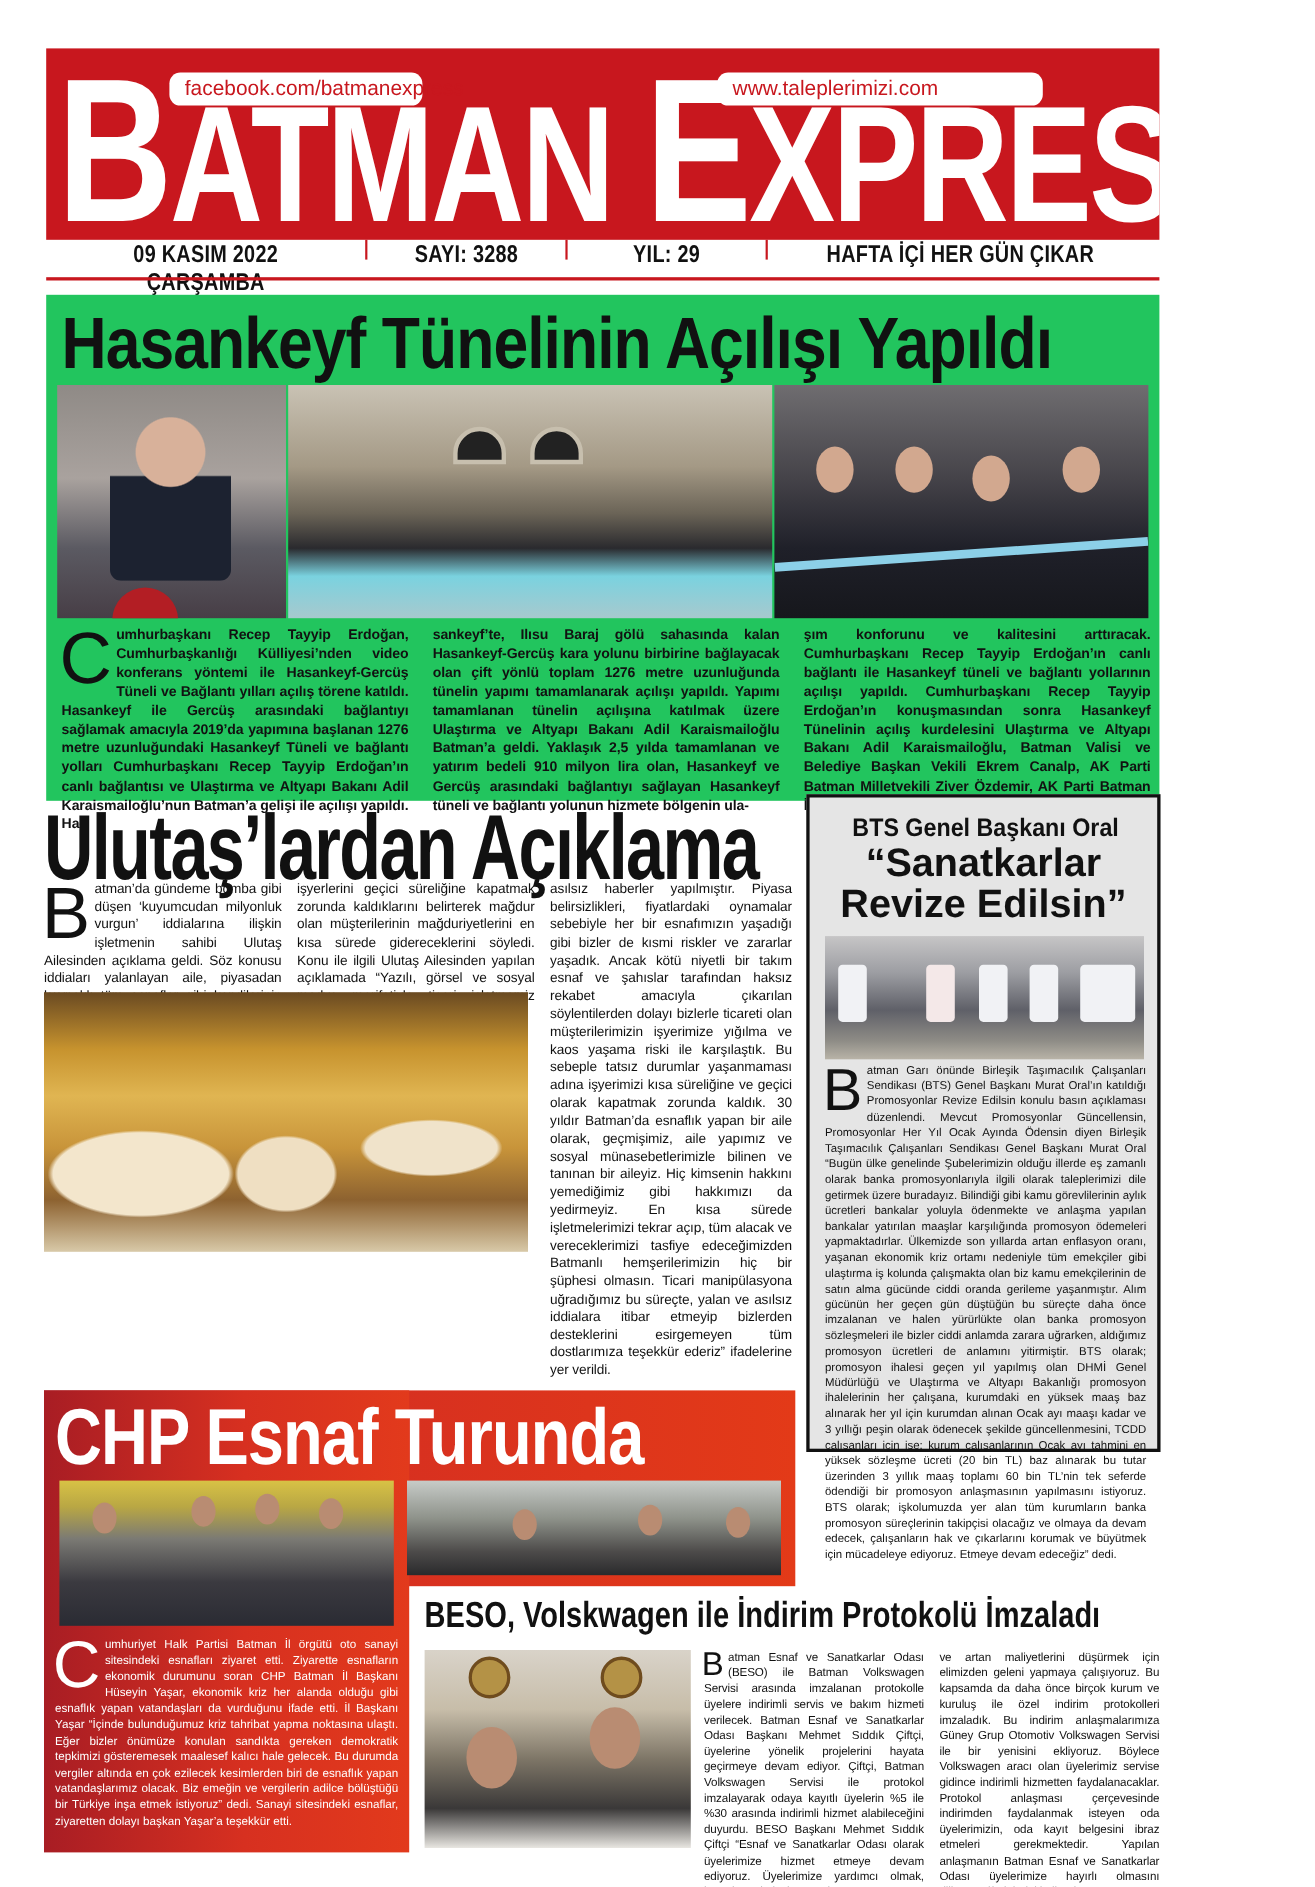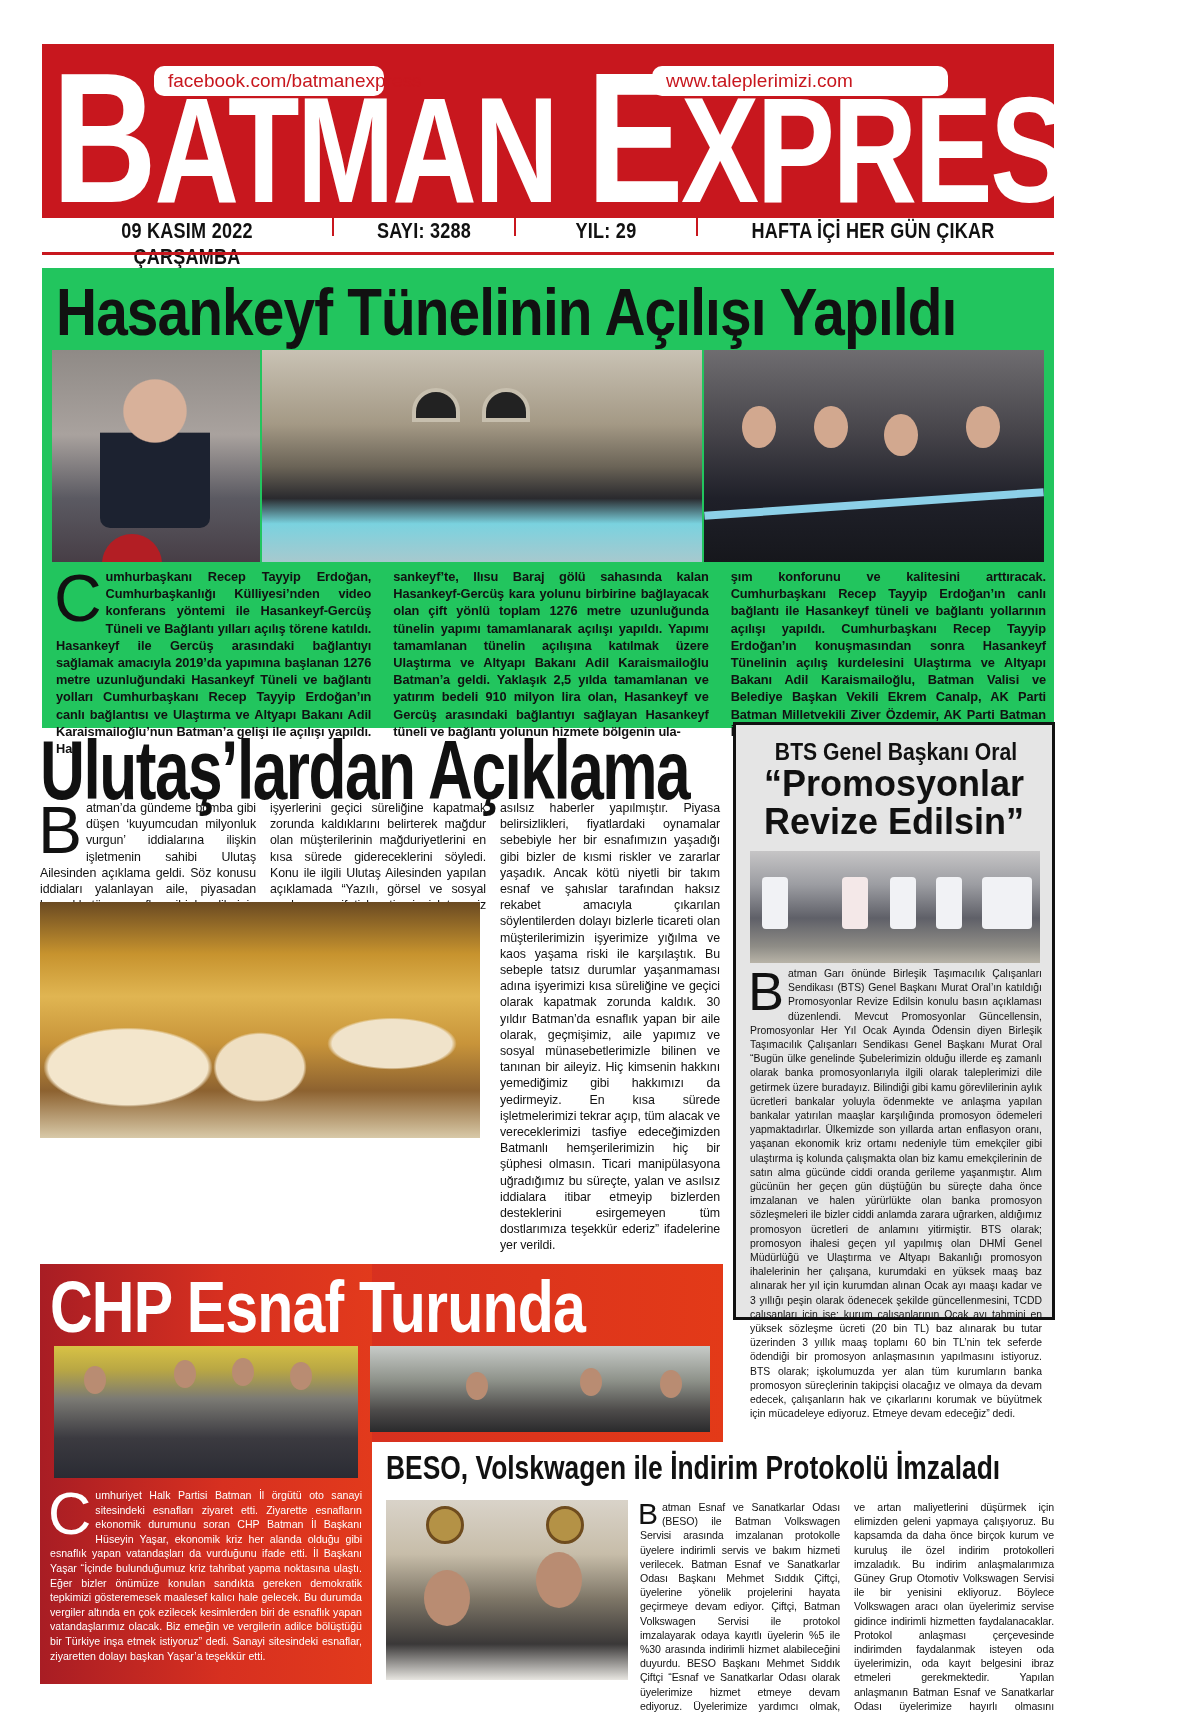--- a/index.html
+++ b/index.html
@@ -148,21 +148,21 @@
   <div class="cols" style="grid-template-columns: 216px 216px; height:100px;">
     <p class="body-text"><span class="dropcap">B</span><span>atman’da gündeme bomba gibi düşen ‘kuyumcudan milyonluk vurgun’ iddialarına ilişkin işletmenin sahibi Ulutaş Ailesinden açıklama geldi. Söz konusu iddiaları yalanlayan aile, piyasadan kaynaklı tüm esnaflar gibi kendilerinin riskler ve zararlar yaşadıklarından kaynaklı</span></p>
     <p class="body-text">işyerlerini geçici süreliğine kapatmak zorunda kaldıklarını belirterek mağdur olan müşterilerinin mağduriyetlerini en kısa sürede gidereceklerini söyledi. Konu ile ilgili Ulutaş Ailesinden yapılan açıklamada “Yazılı, görsel ve sosyal medya marifetiyle ticari işletmemiz hakkında gerçek dışı ve</p>
   </div>
   <p class="body-text col3">asılsız haberler yapılmıştır. Piyasa belirsizlikleri, fiyatlardaki oynamalar sebebiyle her bir esnafımızın yaşadığı gibi bizler de kısmi riskler ve zararlar yaşadık. Ancak kötü niyetli bir takım esnaf ve şahıslar tarafından haksız rekabet amacıyla çıkarılan söylentilerden dolayı bizlerle ticareti olan müşterilerimizin işyerimize yığılma ve kaos yaşama riski ile karşılaştık. Bu sebeple tatsız durumlar yaşanmaması adına işyerimizi kısa süreliğine ve geçici olarak kapatmak zorunda kaldık. 30 yıldır Batman’da esnaflık yapan bir aile olarak, geçmişimiz, aile yapımız ve sosyal münasebetlerimizle bilinen ve tanınan bir aileyiz. Hiç kimsenin hakkını yemediğimiz gibi hakkımızı da yedirmeyiz. En kısa sürede işletmelerimizi tekrar açıp, tüm alacak ve vereceklerimizi tasfiye edeceğimizden Batmanlı hemşerilerimizin hiç bir şüphesi olmasın. Ticari manipülasyona uğradığımız bu süreçte, yalan ve asılsız iddialara itibar etmeyip bizlerden desteklerini esirgemeyen tüm dostlarımıza teşekkür ederiz” ifadelerine yer verildi.</p>
   <div class="photo ph-gold"></div>
 </section>
 
 <section class="bts">
   <div class="kicker">BTS Genel Başkanı Oral</div>
-  <h2 class="headline">“Promosyonlar Revize Edilsin”</h2>
+  <h2 class="headline">“Sanatkarlar Revize Edilsin”</h2>
   <div class="photo ph-bts">
     <div class="vest" style="left:12px"></div>
     <div class="vest" style="left:92px;background:#f4e8e8"></div>
     <div class="vest" style="left:140px"></div>
     <div class="vest" style="left:186px"></div>
     <div class="vest" style="left:232px;width:50px"></div>
   </div>
   <p class="text"><span class="dropcap">B</span><span>atman Garı önünde Birleşik Taşımacılık Çalışanları Sendikası (BTS) Genel Başkanı Murat Oral’ın katıldığı Promosyonlar Revize Edilsin konulu basın açıklaması düzenlendi. Mevcut Promosyonlar Güncellensin, Promosyonlar Her Yıl Ocak Ayında Ödensin diyen Birleşik Taşımacılık Çalışanları Sendikası Genel Başkanı Murat Oral “Bugün ülke genelinde Şubelerimizin olduğu illerde eş zamanlı olarak banka promosyonlarıyla ilgili olarak taleplerimizi dile getirmek üzere buradayız. Bilindiği gibi kamu görevlilerinin aylık ücretleri bankalar yoluyla ödenmekte ve anlaşma yapılan bankalar yatırılan maaşlar karşılığında promosyon ödemeleri yapmaktadırlar. Ülkemizde son yıllarda artan enflasyon oranı, yaşanan ekonomik kriz ortamı nedeniyle tüm emekçiler gibi ulaştırma iş kolunda çalışmakta olan biz kamu emekçilerinin de satın alma gücünde ciddi oranda gerileme yaşanmıştır. Alım gücünün her geçen gün düştüğün bu süreçte daha önce imzalanan ve halen yürürlükte olan banka promosyon sözleşmeleri ile bizler ciddi anlamda zarara uğrarken, aldığımız promosyon ücretleri de anlamını yitirmiştir. BTS olarak; promosyon ihalesi geçen yıl yapılmış olan DHMİ Genel Müdürlüğü ve Ulaştırma ve Altyapı Bakanlığı promosyon ihalelerinin her çalışana, kurumdaki en yüksek maaş baz alınarak her yıl için kurumdan alınan Ocak ayı maaşı kadar ve 3 yıllığı peşin olarak ödenecek şekilde güncellenmesini, TCDD çalışanları için ise; kurum çalışanlarının Ocak ayı tahmini en yüksek sözleşme ücreti (20 bin TL) baz alınarak bu tutar üzerinden 3 yıllık maaş toplamı 60 bin TL’nin tek seferde ödendiği bir promosyon anlaşmasının yapılmasını istiyoruz. BTS olarak; işkolumuzda yer alan tüm kurumların banka promosyon süreçlerinin takipçisi olacağız ve olmaya da devam edecek, çalışanların hak ve çıkarlarını korumak ve büyütmek için mücadeleye ediyoruz. Etmeye devam edeceğiz” dedi.</span></p>
 </section>
 

